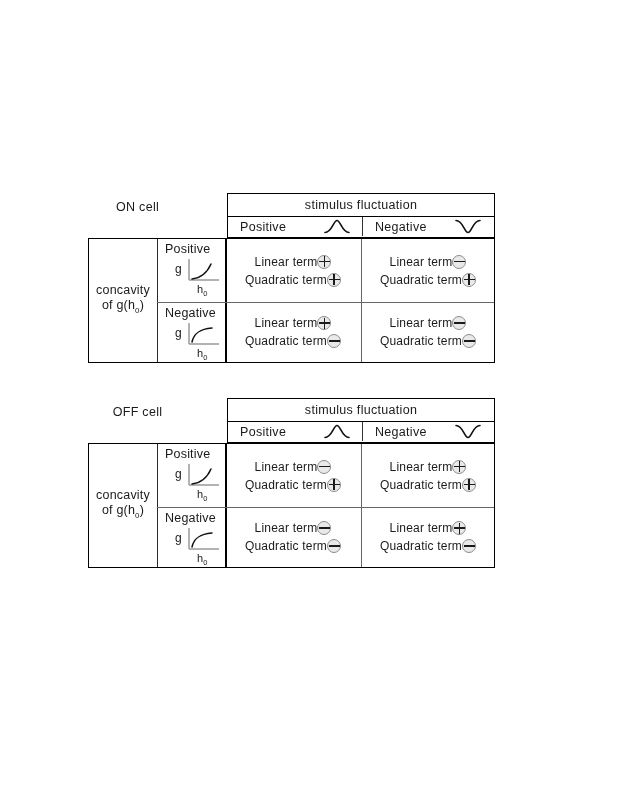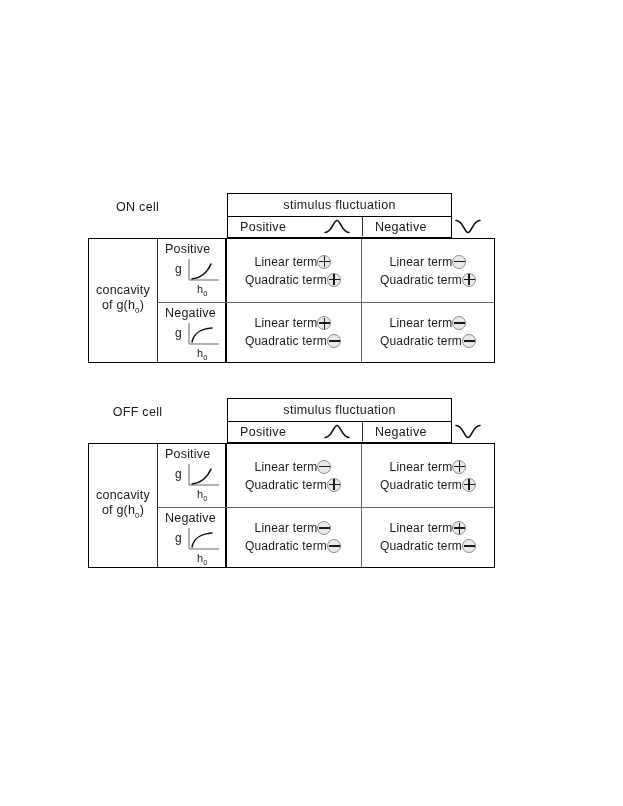--- a/index.html
+++ b/index.html
@@ -12,21 +12,21 @@
   #tbl-off{top:398px;border-radius:28px;}
 
   .corner-label{
     position:absolute;left:0;top:0;width:139px;height:45px;
     display:flex;align-items:flex-start;justify-content:center;
     padding-top:7px;padding-right:40px;box-sizing:border-box;
     font-size:12.5px;letter-spacing:.3px;
   }
 
   .hdrbox{
-    position:absolute;left:139px;top:0;width:225px;height:45px;
+    position:absolute;left:139px;top:0;width:268px;height:45px;
     border:1.5px solid #000;box-sizing:border-box;background:#fff;
   }
   .hdr-title{
     position:absolute;left:0;top:0;width:100%;height:23px;
     border-bottom:1px solid #000;box-sizing:border-box;
     display:flex;align-items:center;justify-content:center;
     font-size:12.5px;letter-spacing:.3px;
   }
   .hdr-col{
     position:absolute;top:23px;height:19px;

